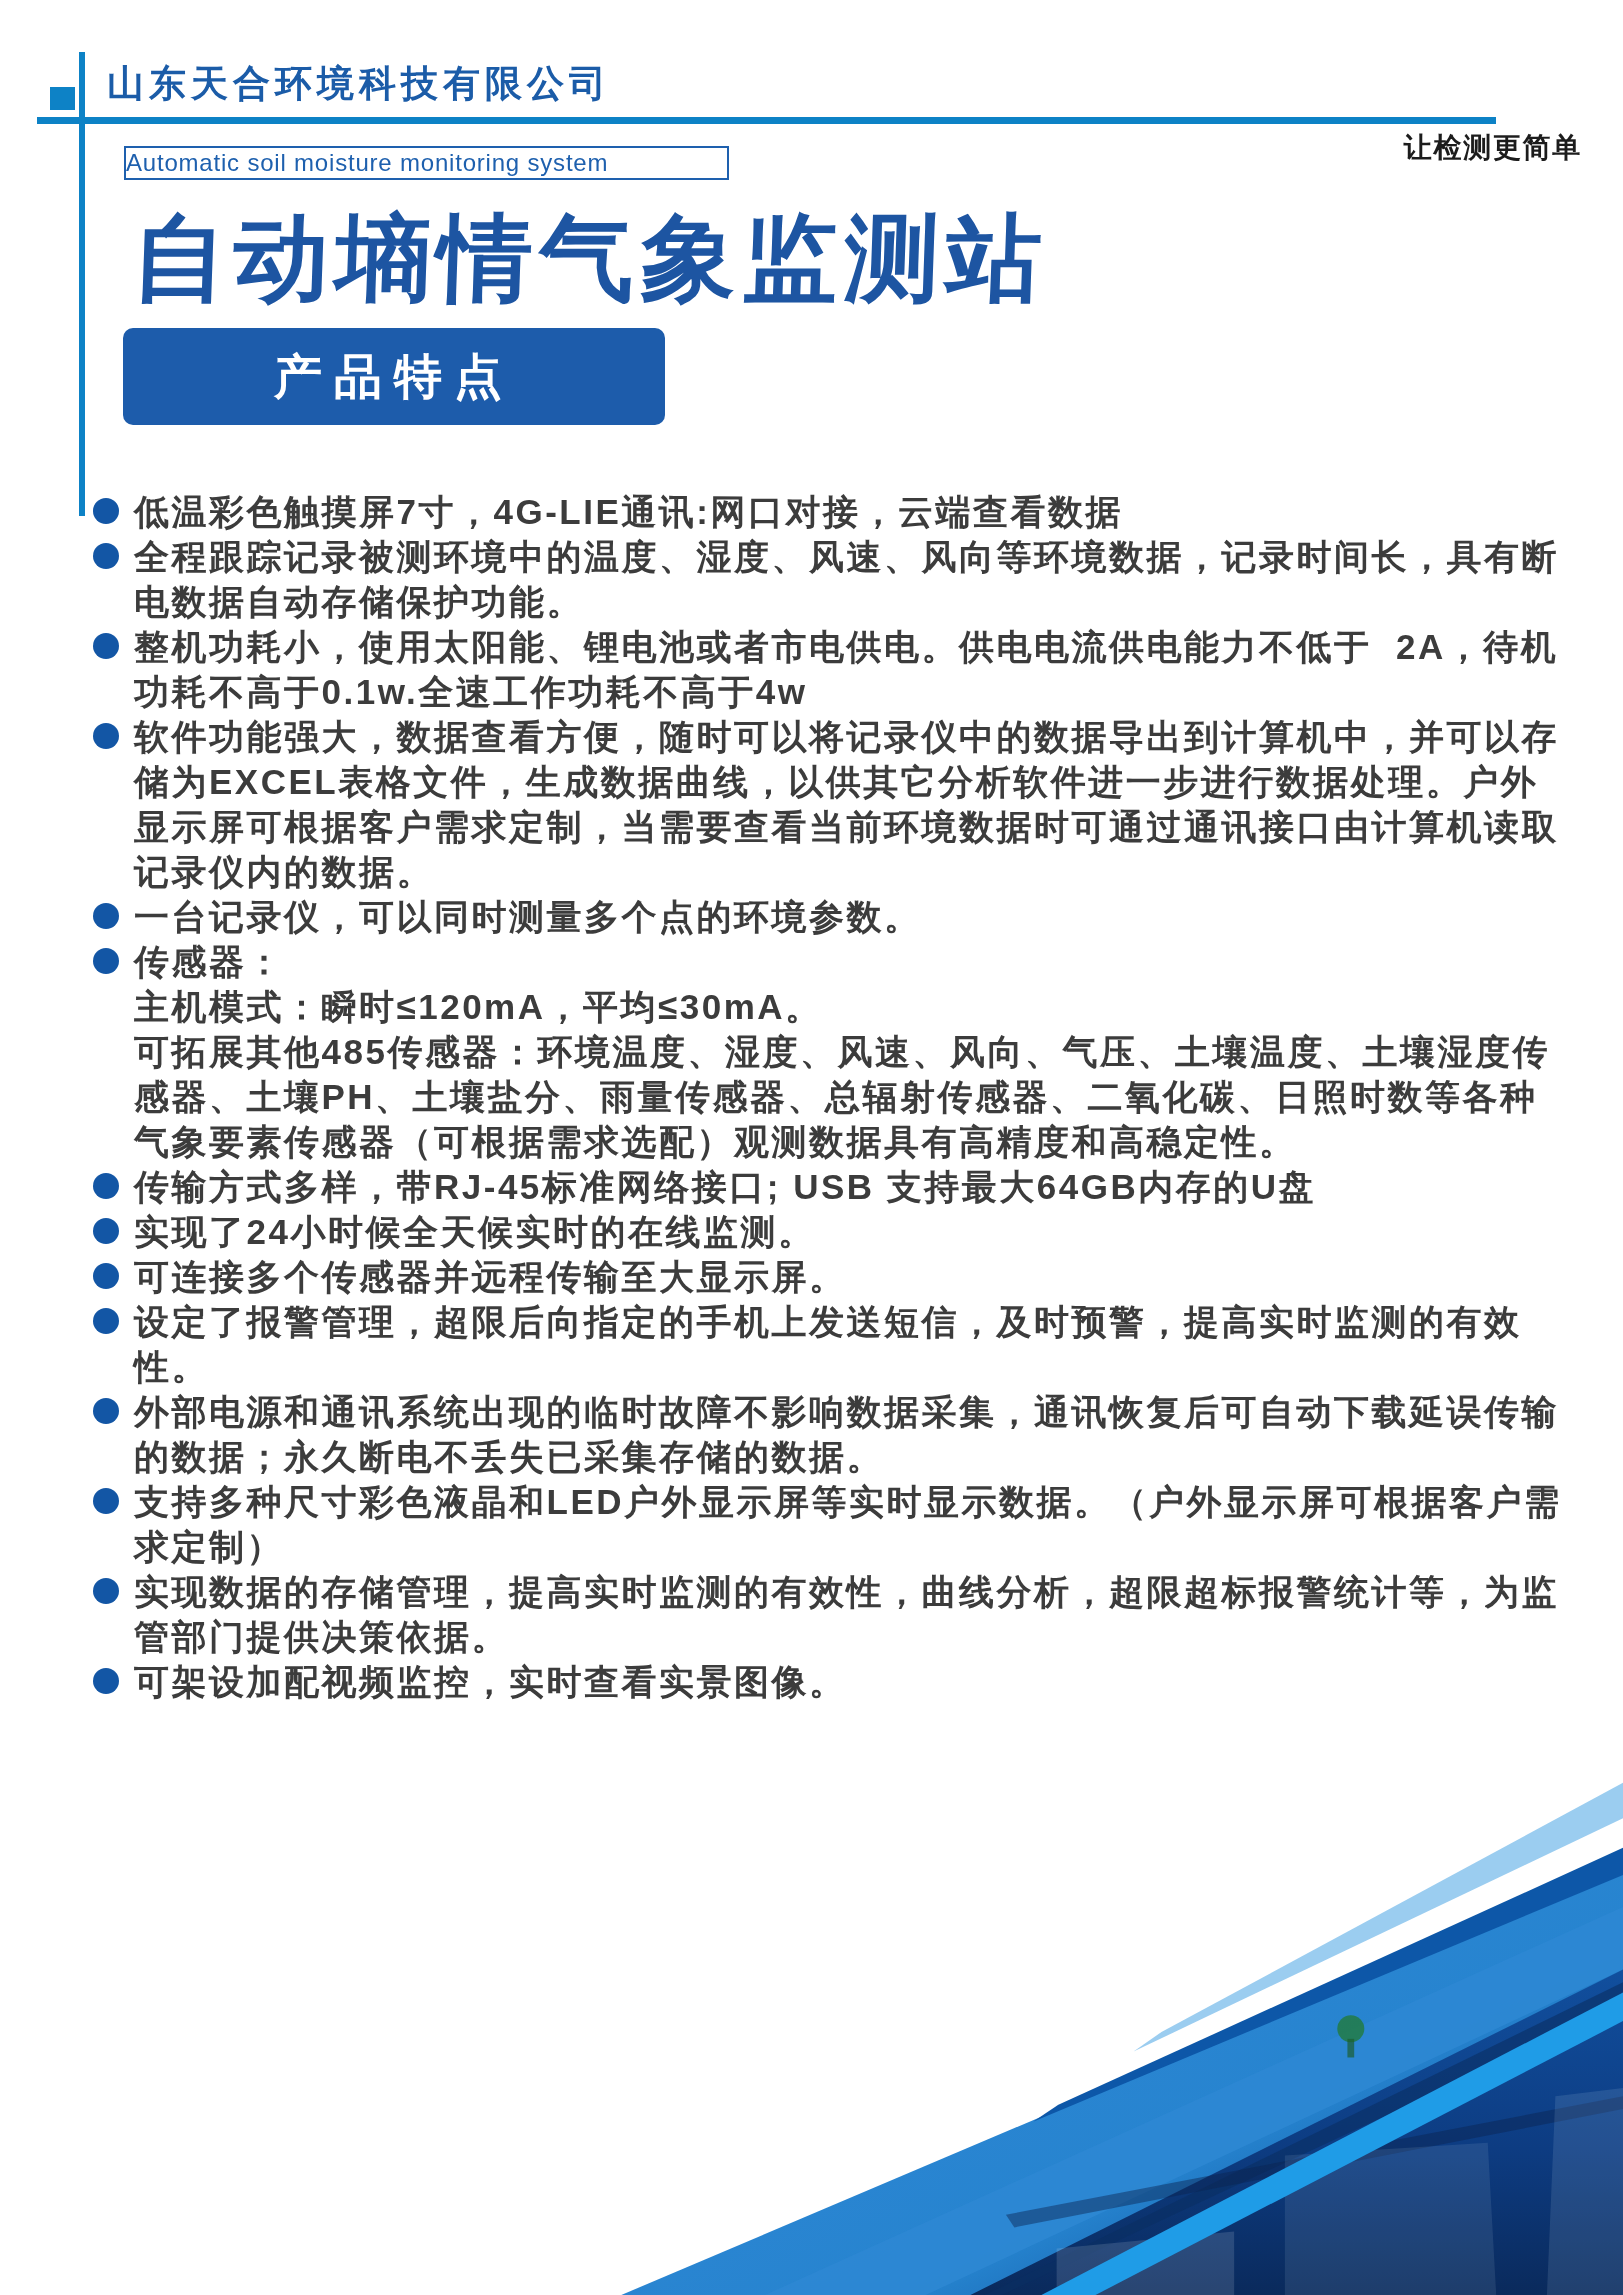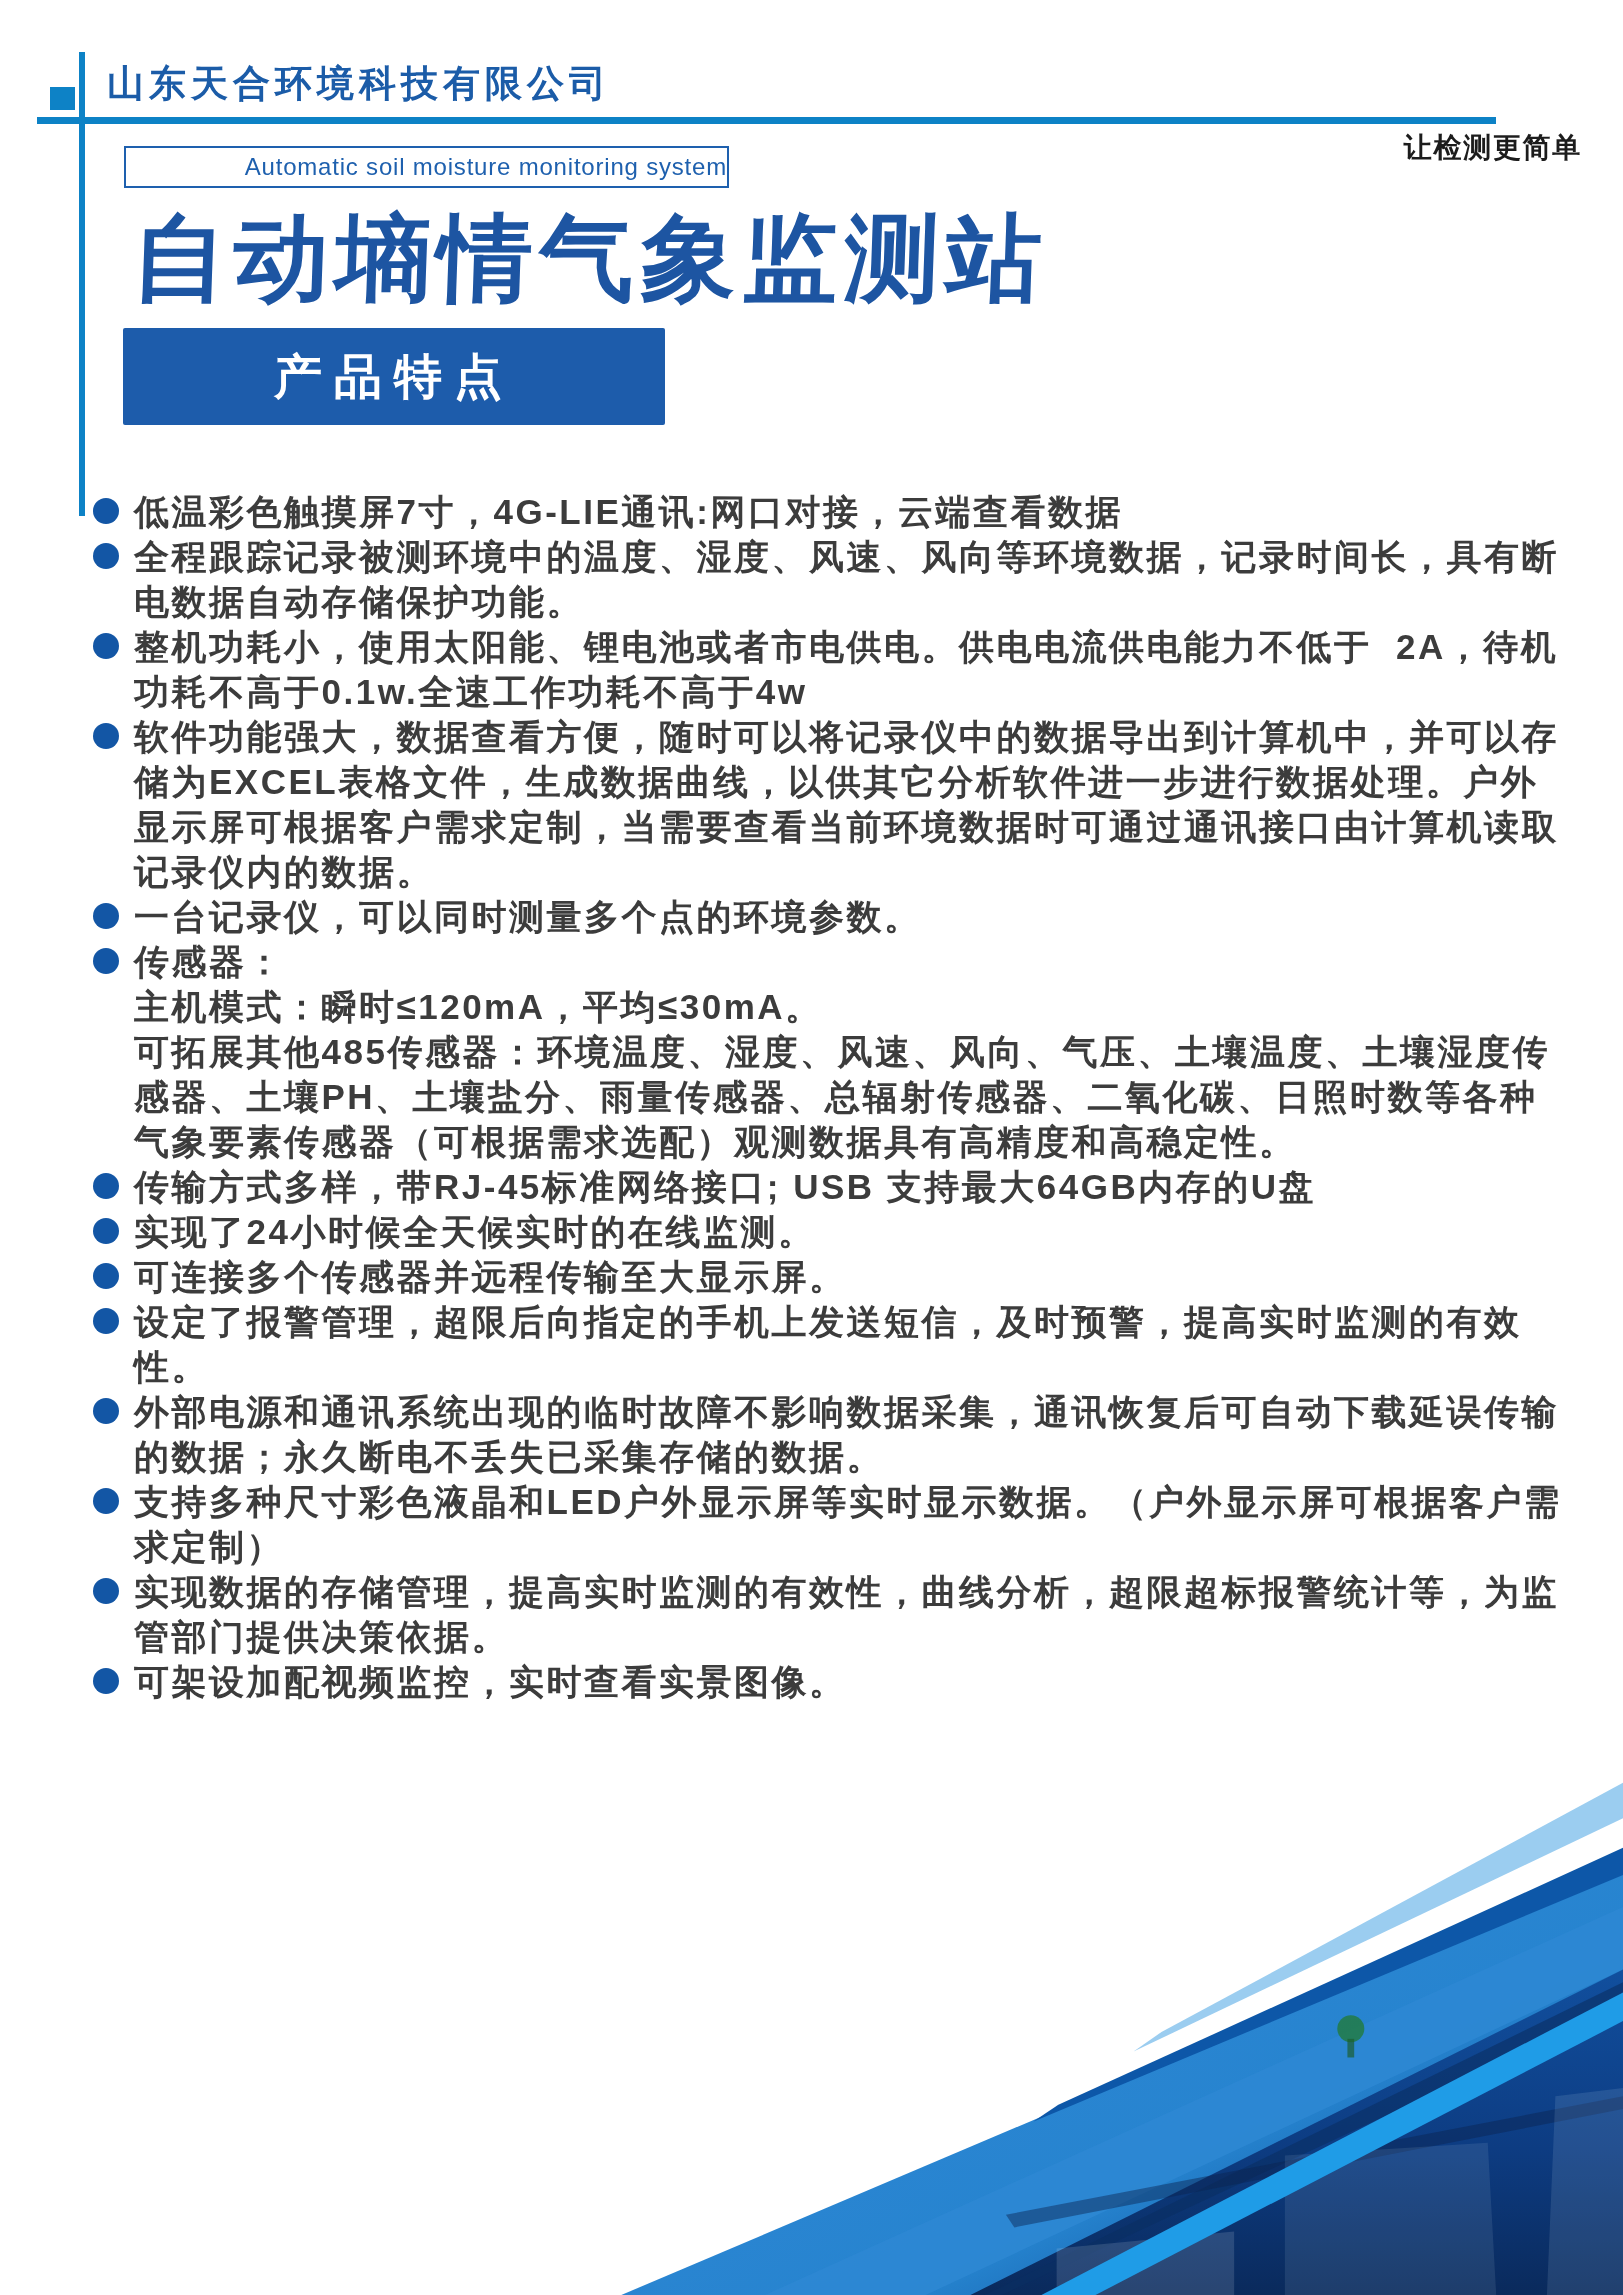--- a/index.html
+++ b/index.html
@@ -13,33 +13,33 @@
   .h-rule{position:absolute;left:37px;top:117px;width:1459px;height:6.8px;background:#0d82c6;}
   .company{
     position:absolute;left:107px;top:59px;
     font-size:37px;font-weight:700;color:#1b5ca8;letter-spacing:5px;white-space:nowrap;
   }
   .slogan{
     position:absolute;right:41px;top:129px;
     font-size:28px;font-weight:600;color:#1c1c1c;letter-spacing:1.7px;white-space:nowrap;
   }
   .en-box{
-    position:absolute;left:124px;top:146px;width:605px;height:42px;
+    position:absolute;left:124px;top:146px;width:605px;height:34px;
     border:2.5px solid #1e60ae;box-sizing:border-box;
-    display:flex;align-items:center;justify-content:flex-end;
+    display:flex;align-items:center;justify-content:flex-start;
   }
   .en-box span{font-size:24px;color:#1e60ae;letter-spacing:0.8px;white-space:nowrap;}
   .title{
     position:absolute;left:132px;top:196px;margin:0;
     font-size:95px;font-weight:900;color:#1d55a2;letter-spacing:6.8px;white-space:nowrap;
     transform:skewX(-2deg);
   }
   .badge{
     position:absolute;left:123px;top:328px;width:542px;height:97px;
-    background:#1d5cab;border-radius:2px;
+    background:#1d5cab;border-radius:10px;
     display:flex;align-items:center;justify-content:center;
   }
   .badge span{font-size:48px;font-weight:700;color:#ffffff;letter-spacing:12px;}
   .features{position:absolute;left:134px;top:489px;width:1437px;}
   .feat{
     position:relative;
     font-size:35px;line-height:45px;color:#3c3c3c;font-weight:600;
     letter-spacing:2.5px;white-space:pre-wrap;
   }
   .dot{

